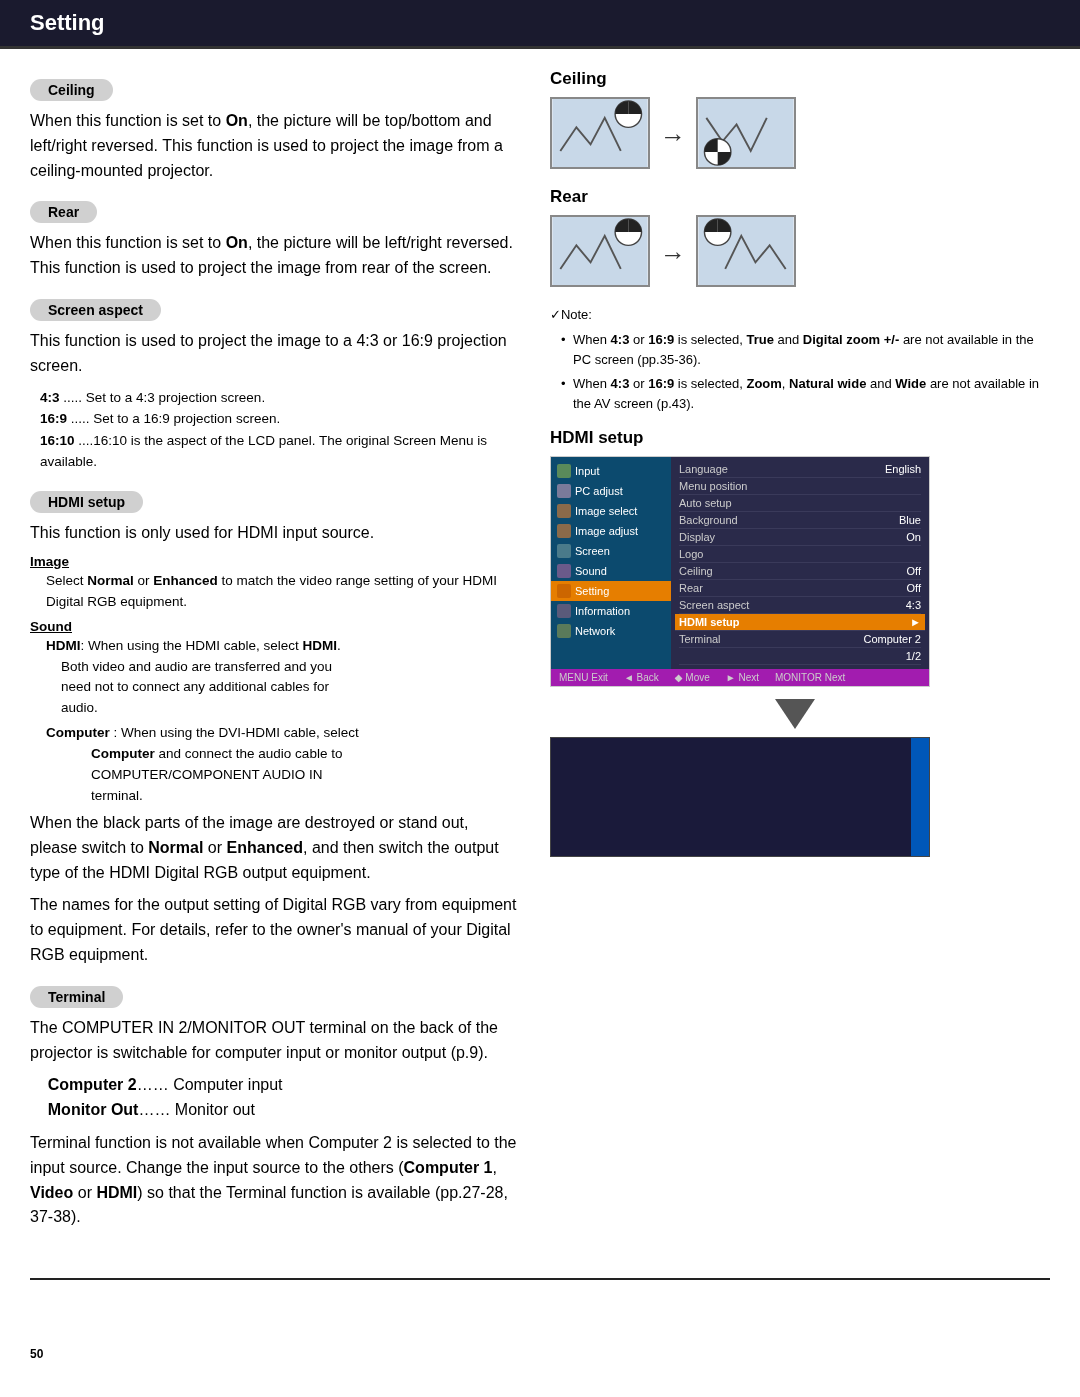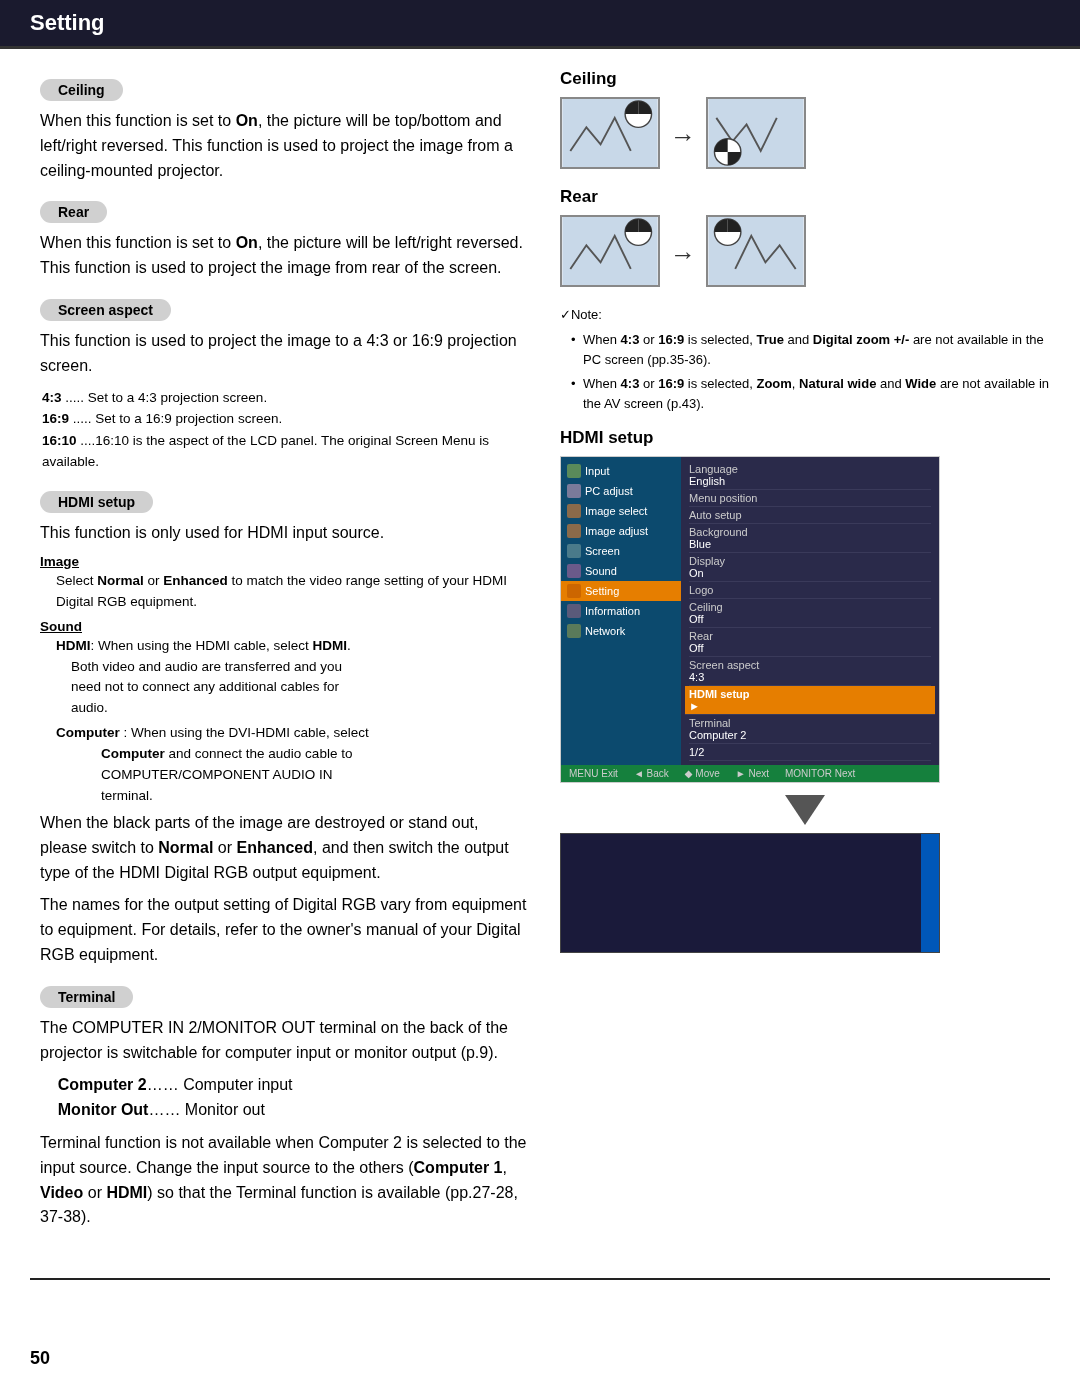--- a/index.html
+++ b/index.html
@@ -18,21 +18,20 @@
       padding: 10px 30px;
       font-size: 22px;
       font-weight: bold;
       border-bottom: 3px solid #333;
     }
 
     .page-content {
       display: flex;
       padding: 20px 30px;
       gap: 30px;
-      justify-content: flex-end;
     }
 
     .left-column {
       flex: 1;
       max-width: 490px;
     }
 
     .right-column {
       flex: 1;
       max-width: 490px;
@@ -51,21 +50,21 @@
 
     .section-text {
       font-size: 16px;
       line-height: 1.55;
       margin-bottom: 8px;
     }
 
     .section-list {
       font-size: 13.5px;
       line-height: 1.6;
-      margin-left: 2px;
+      margin-left: 10px;
       margin-bottom: 8px;
     }
 
     .sub-section-title {
       font-weight: bold;
       text-decoration: underline;
       font-size: 13.5px;
       margin-top: 6px;
       margin-bottom: 2px;
     }
@@ -188,39 +187,38 @@
       background: #2a2a4a;
       padding: 4px 8px;
     }
 
     .menu-right-row {
       display: flex;
       justify-content: space-between;
       padding: 2px 0;
       font-size: 11px;
       border-bottom: 1px solid #3a3a5a;
-      flex-direction: column;
     }
 
     .menu-right-row.highlighted {
       background: #e67e00;
       padding: 2px 4px;
       margin: 0 -4px;
     }
 
     .menu-right-row .row-label {
       color: #ccc;
     }
 
     .menu-right-row .row-value {
       color: #fff;
     }
 
     .menu-footer {
-      background: #15803d;
+      background: #a21caf;
       display: flex;
       gap: 16px;
       padding: 3px 8px;
       font-size: 10px;
       color: #ccc;
     }
 
     
     .down-arrow-container {
       display: flex;
@@ -250,23 +248,23 @@
       position: absolute;
       right: 0;
       top: 0;
       bottom: 0;
       width: 18px;
       background: #0057b8;
     }
 
     .page-number {
       position: absolute;
-      bottom: 28px;
+      bottom: 36px;
       left: 30px;
-      font-size: 18px;
+      font-size: 12px;
       font-weight: bold;
     }
 
     .page-footer-line {
       border-top: 2px solid #222;
       margin: 20px 30px 0;
     }
 
     .bold { font-weight: bold; }
 

